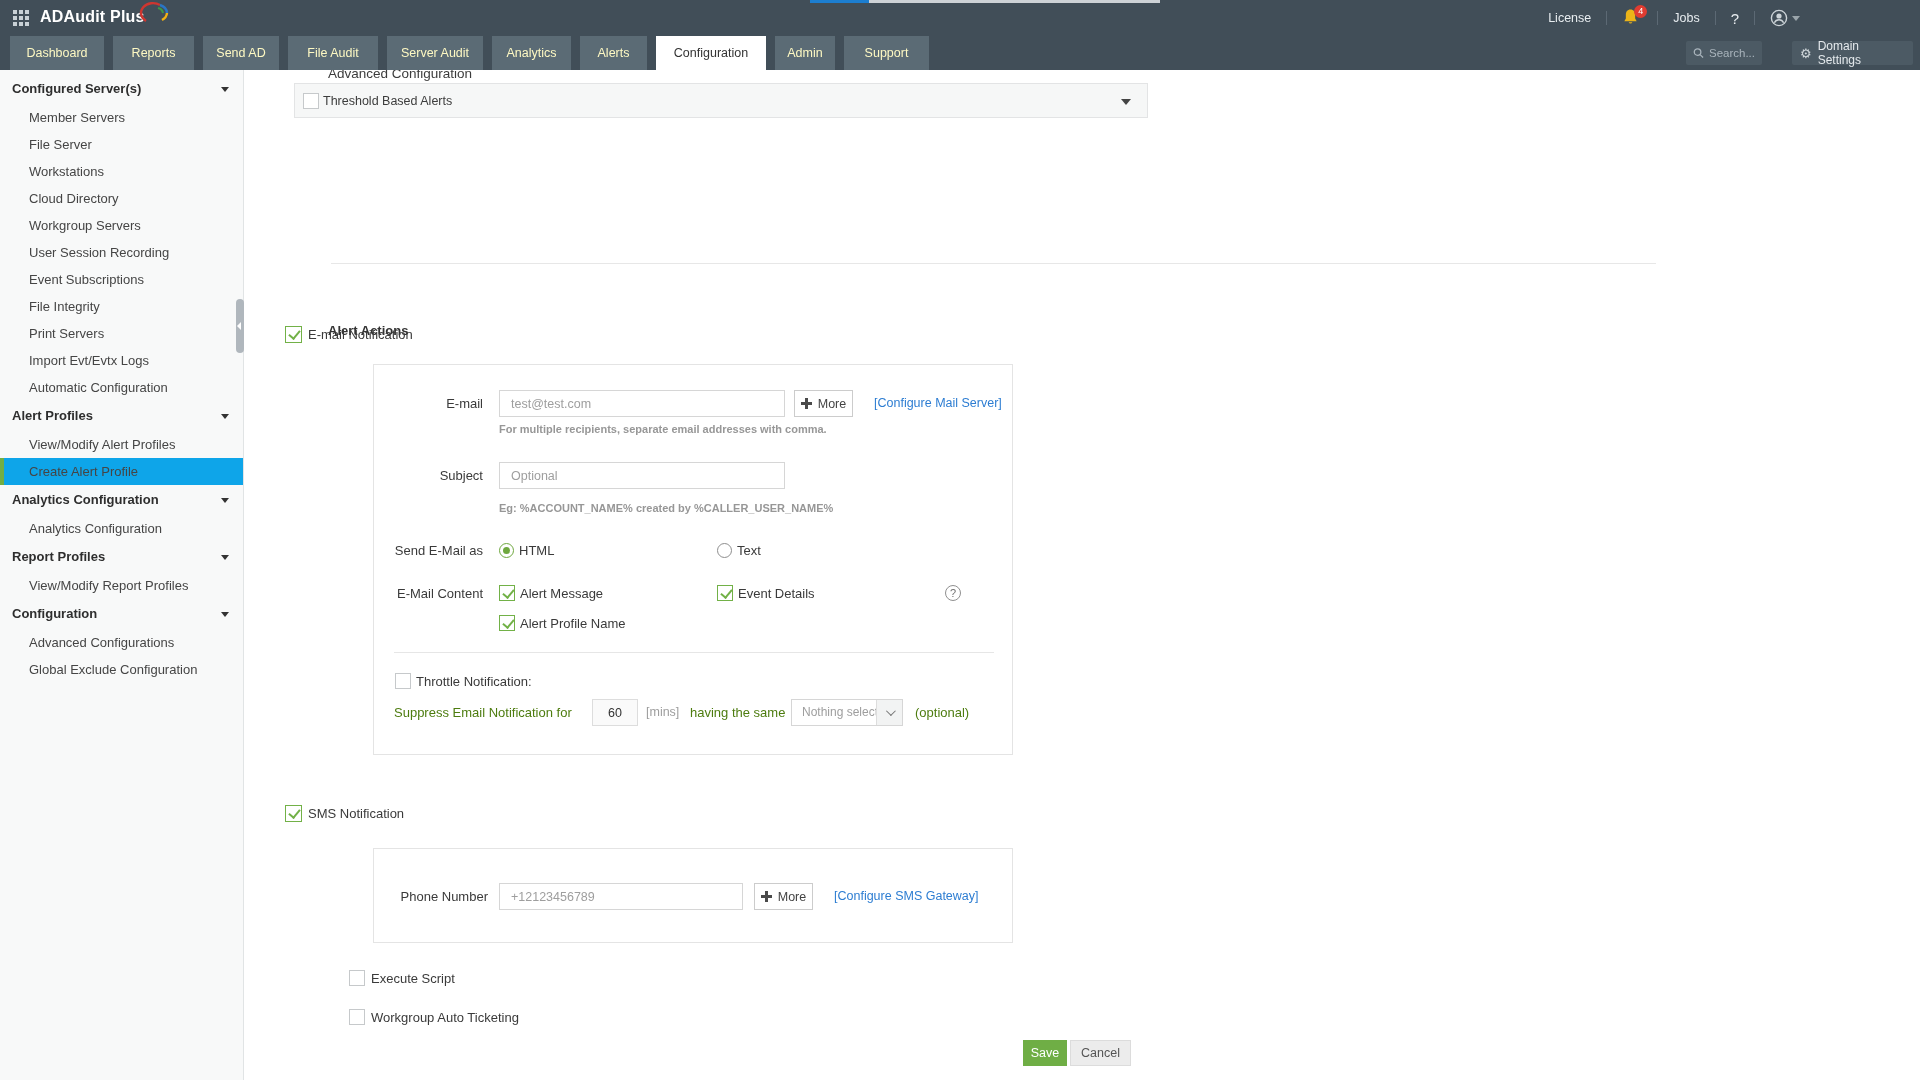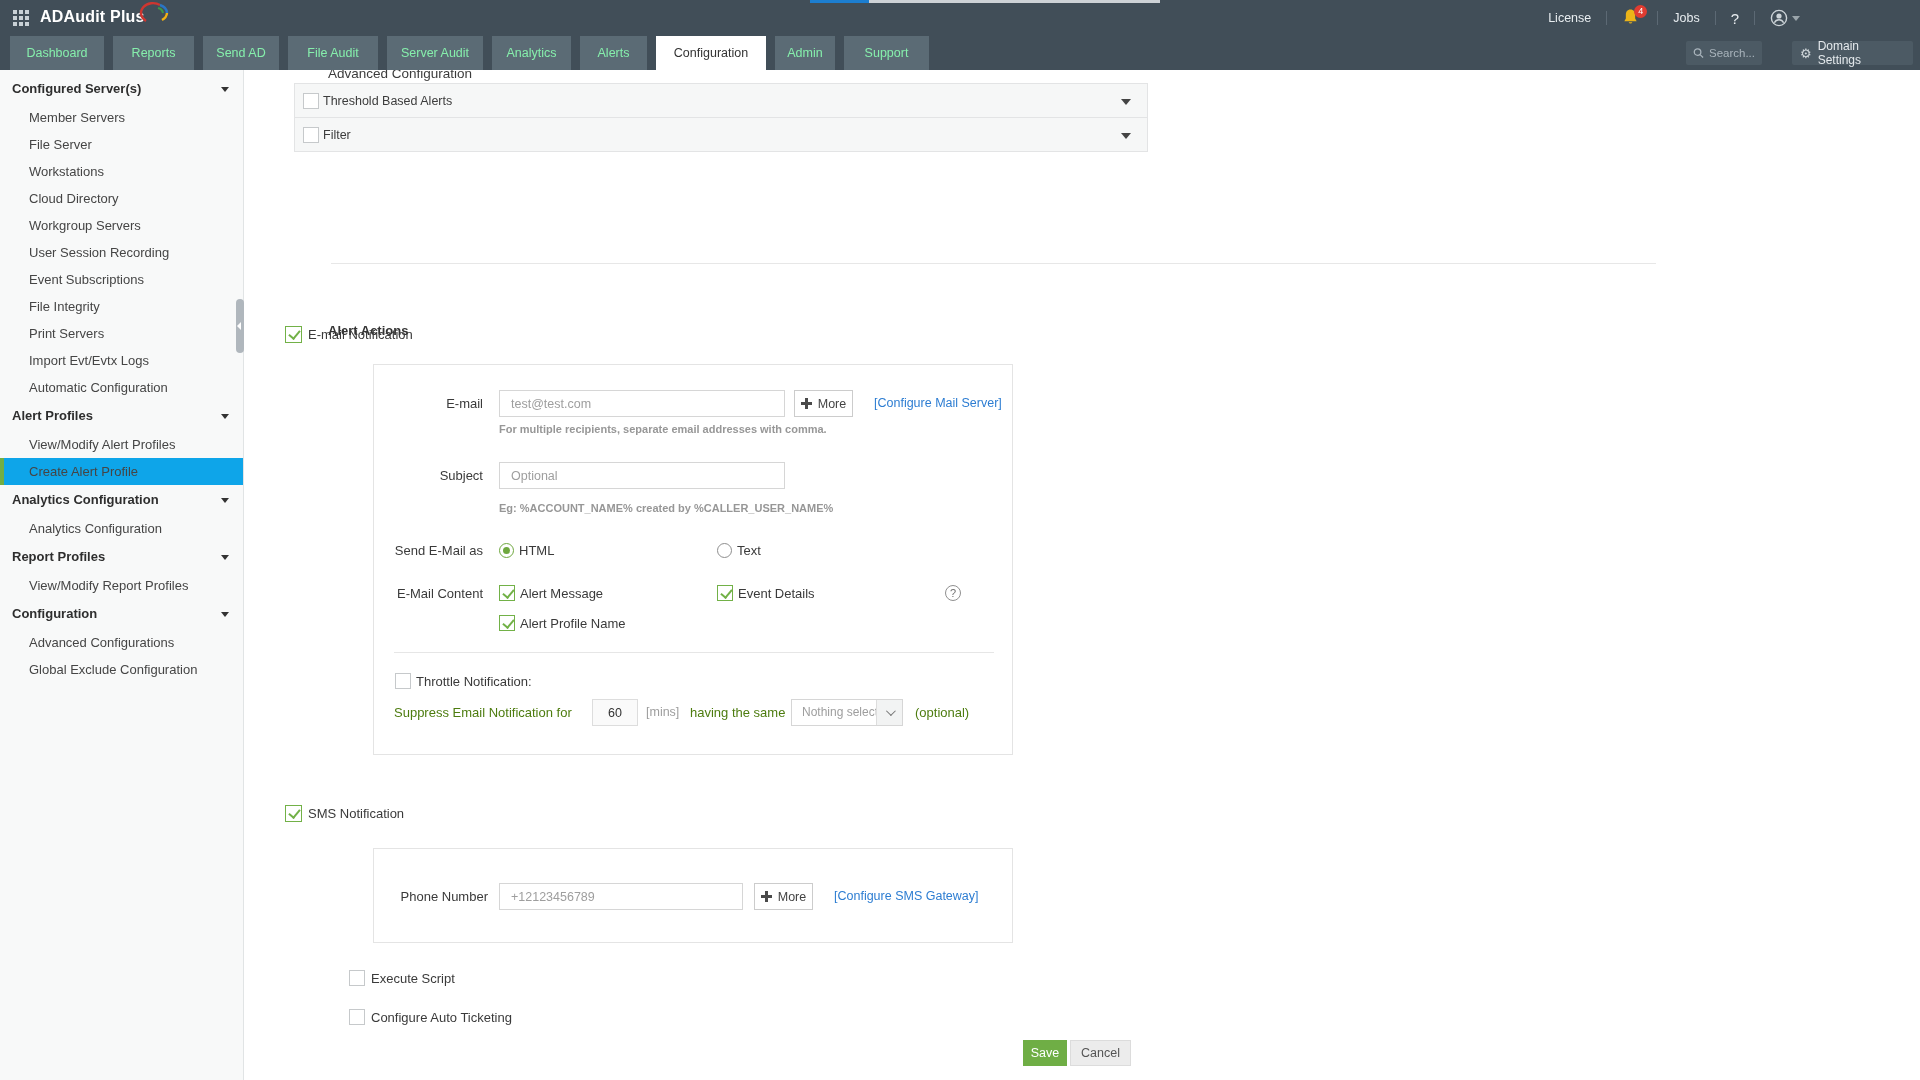--- a/index.html
+++ b/index.html
@@ -20,21 +20,21 @@
   .hsep { width:1px; height:14px; background:#5c6974; }
   .hlink { cursor:pointer; }
   .bell-wrap { position:relative; width:20px; height:20px; cursor:pointer; }
   .badge { position:absolute; top:-3px; right:-5px; min-width:13px; height:13px; background:#e03c31; border-radius:7px; color:#fff; font-size:9px; line-height:13px; text-align:center; padding:0 2px; }
   .user-wrap { display:flex; align-items:center; gap:4px; cursor:pointer; }
   .dcaret { width:0; height:0; border-left:4px solid transparent; border-right:4px solid transparent; border-top:5px solid #9aa4aa; }
 
   
   .tabbar { position:absolute; left:0; top:36px; width:1920px; height:34px; background:#414e58; z-index:9; }
   .tabs { position:absolute; left:10px; top:0; height:34px; display:flex; }
-  .tab { height:34px; line-height:34px; text-align:center; background:#5b6b75; color:#86efac; font-size:12.5px; margin-right:9px; cursor:pointer; white-space:nowrap; }
+  .tab { height:34px; line-height:34px; text-align:center; background:#5b6b75; color:#fef9c3; font-size:12.5px; margin-right:9px; cursor:pointer; white-space:nowrap; }
   .tab.active { background:#ffffff; color:#333; }
   .searchbox { position:absolute; left:1686px; top:5px; width:76px; height:24px; background:#4c5a64; border-radius:2px; display:flex; align-items:center; gap:5px; padding:0 7px; color:#a9b4bc; font-size:11.5px; cursor:text; }
   .domainbox { position:absolute; left:1792px; top:5px; width:121px; height:24px; background:#4c5a64; border-radius:2px; display:flex; align-items:center; gap:6px; padding:0 8px; color:#e4e9ec; font-size:12px; cursor:pointer; }
   .gearglyph { font-size:13px; color:#cfd6da; line-height:1; }
 
   
   .sidebar { position:absolute; left:0; top:70px; width:244px; height:1010px; background:#f8f9f9; border-right:1px solid #e1e4e5; padding-top:4px; overflow:hidden; }
   .sb-header { position:relative; height:30px; line-height:30px; padding-left:12px; font-size:13px; font-weight:bold; color:#2e2e2e; cursor:pointer; }
   .sb-header .caret { position:absolute; right:14px; top:13px; width:0; height:0; border-left:4.5px solid transparent; border-right:4.5px solid transparent; border-top:5px solid #333; }
   .sb-item { position:relative; height:27px; line-height:27px; padding-left:29px; font-size:13px; color:#454545; cursor:pointer; white-space:nowrap; }
@@ -196,25 +196,20 @@
   <div class="main">
 
     <div class="adv-heading">Advanced Configuration</div>
 
     <div class="accordion" id="accordion">
         <div class="acc-row">
           <span class="cb"></span>
           <span class="acc-label">Threshold Based Alerts</span>
           <span class="caret"></span>
         </div>
-        <div class="acc-row">
-          <span class="cb"></span>
-          <span class="acc-label">Filter</span>
-          <span class="caret"></span>
-        </div>
       </div>
 
     <div class="divider1"></div>
 
     <div class="aa-title">Alert Actions</div>
 
     <div class="toggle-row" style="left:41px; top:256px;">
       <span class="cb big checked"></span>
       <span class="tr-label">E-mail Notification</span>
     </div>
@@ -293,19 +288,19 @@
       <span class="blink" style="left:460px; top:34px;">[Configure SMS Gateway]</span>
     </div>
 
     <div class="toggle-row" style="left:105px; top:900px;">
       <span class="cb"></span>
       <span class="tr-label">Execute Script</span>
     </div>
 
     <div class="toggle-row" style="left:105px; top:939px;">
       <span class="cb"></span>
-      <span class="tr-label">Configure Auto Ticketing</span>
+      <span class="tr-label">Workgroup Auto Ticketing</span>
     </div>
 
     <button class="btn btn-save">Save</button>
     <button class="btn btn-cancel">Cancel</button>
   </div>
 </div>
 
 </body></html>

